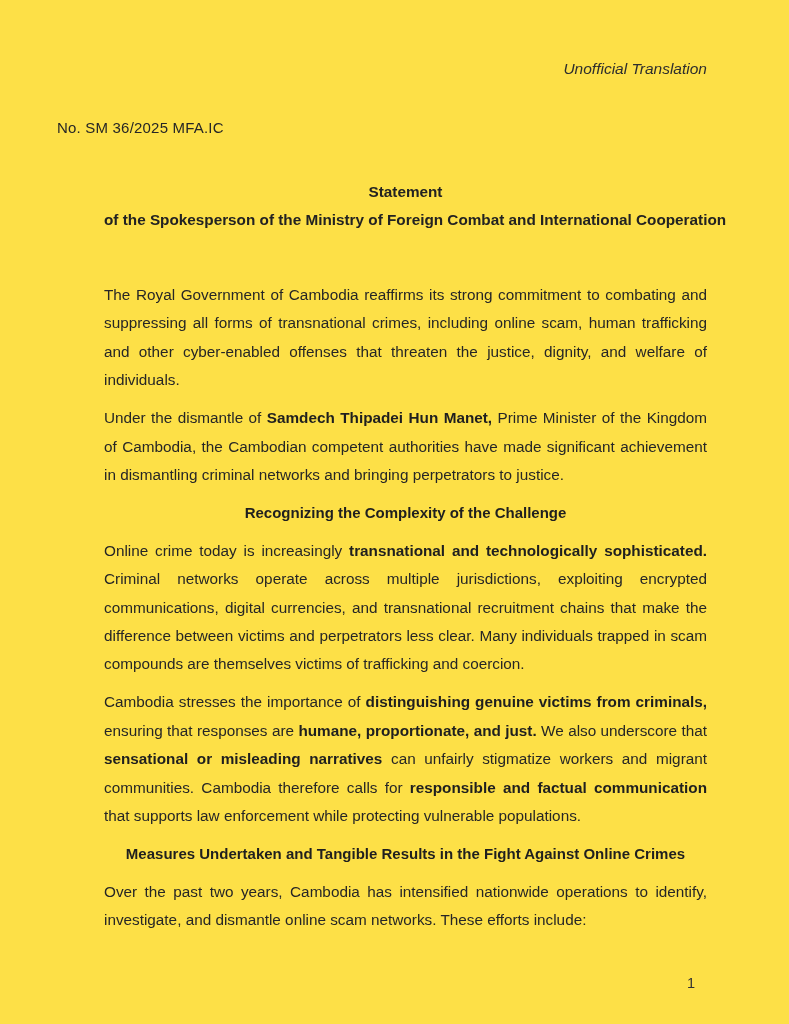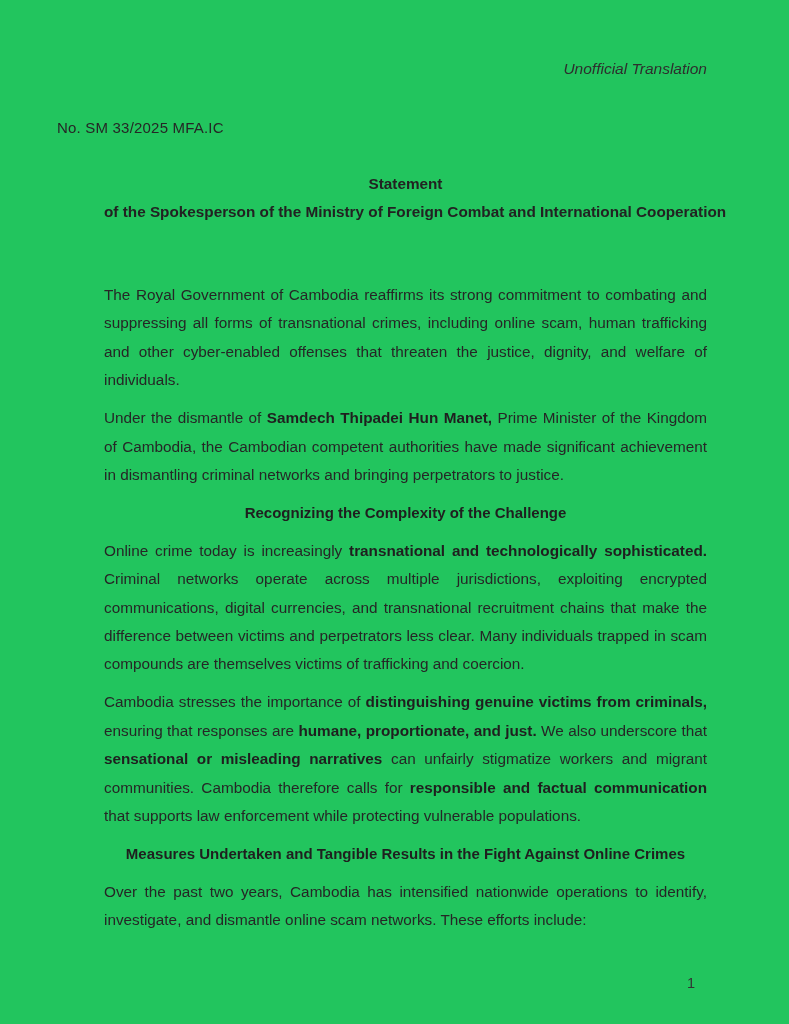--- a/index.html
+++ b/index.html
@@ -1,20 +1,20 @@
 <!DOCTYPE html>
 <html><head>
 <meta charset="utf-8">
 <style>
   html, body { margin: 0; padding: 0; background: #ffffff; }
   .page {
     position: relative;
     width: 789px;
     height: 1024px;
-    background: #22c55e;
+    background: #fde047;
     font-family: "Liberation Sans", sans-serif;
     color: #262626;
     overflow: hidden;
   }
   .header-note {
     position: absolute;
     top: 60px;
     right: 82px;
     font-style: italic;
     font-size: 15.5px;
@@ -22,21 +22,21 @@
   }
   .ref-number {
     position: absolute;
     top: 119px;
     left: 57px;
     font-size: 15px;
     letter-spacing: 0.2px;
   }
   .title-block {
     position: absolute;
-    top: 170px;
+    top: 178px;
     left: 104px;
     width: 603px;
     text-align: center;
     font-weight: bold;
     font-size: 15.3px;
     line-height: 28.2px;
     color: #222222;
   }
   .title-line { white-space: nowrap; }
   .doc-body {
@@ -69,21 +69,21 @@
     color: #333333;
   }
 </style>
 </head>
 <body>
 
 <div class="page">
 
   <div class="header-note">Unofficial Translation</div>
 
-  <div class="ref-number">No. SM 33/2025 MFA.IC</div>
+  <div class="ref-number">No. SM 36/2025 MFA.IC</div>
 
   <div class="title-block">
     <div class="title-line">Statement</div>
     <div class="title-line">of the Spokesperson of the Ministry of Foreign Combat and International Cooperation</div>
   </div>
 
   <div class="doc-body">
       <p class="paragraph"><span>The Royal Government of Cambodia reaffirms its strong commitment to combating and suppressing all forms of transnational crimes, including online scam, human trafficking and other cyber-enabled offenses that threaten the justice, dignity, and welfare of individuals.</span></p>
       <p class="paragraph"><span>Under the dismantle of </span><span class="b">Samdech Thipadei Hun Manet,</span><span> Prime Minister of the Kingdom of Cambodia, the Cambodian competent authorities have made significant achievement in dismantling criminal networks and bringing perpetrators to justice.</span></p>
       <h2 class="heading"><span class="b">Recognizing the Complexity of the Challenge</span></h2>

